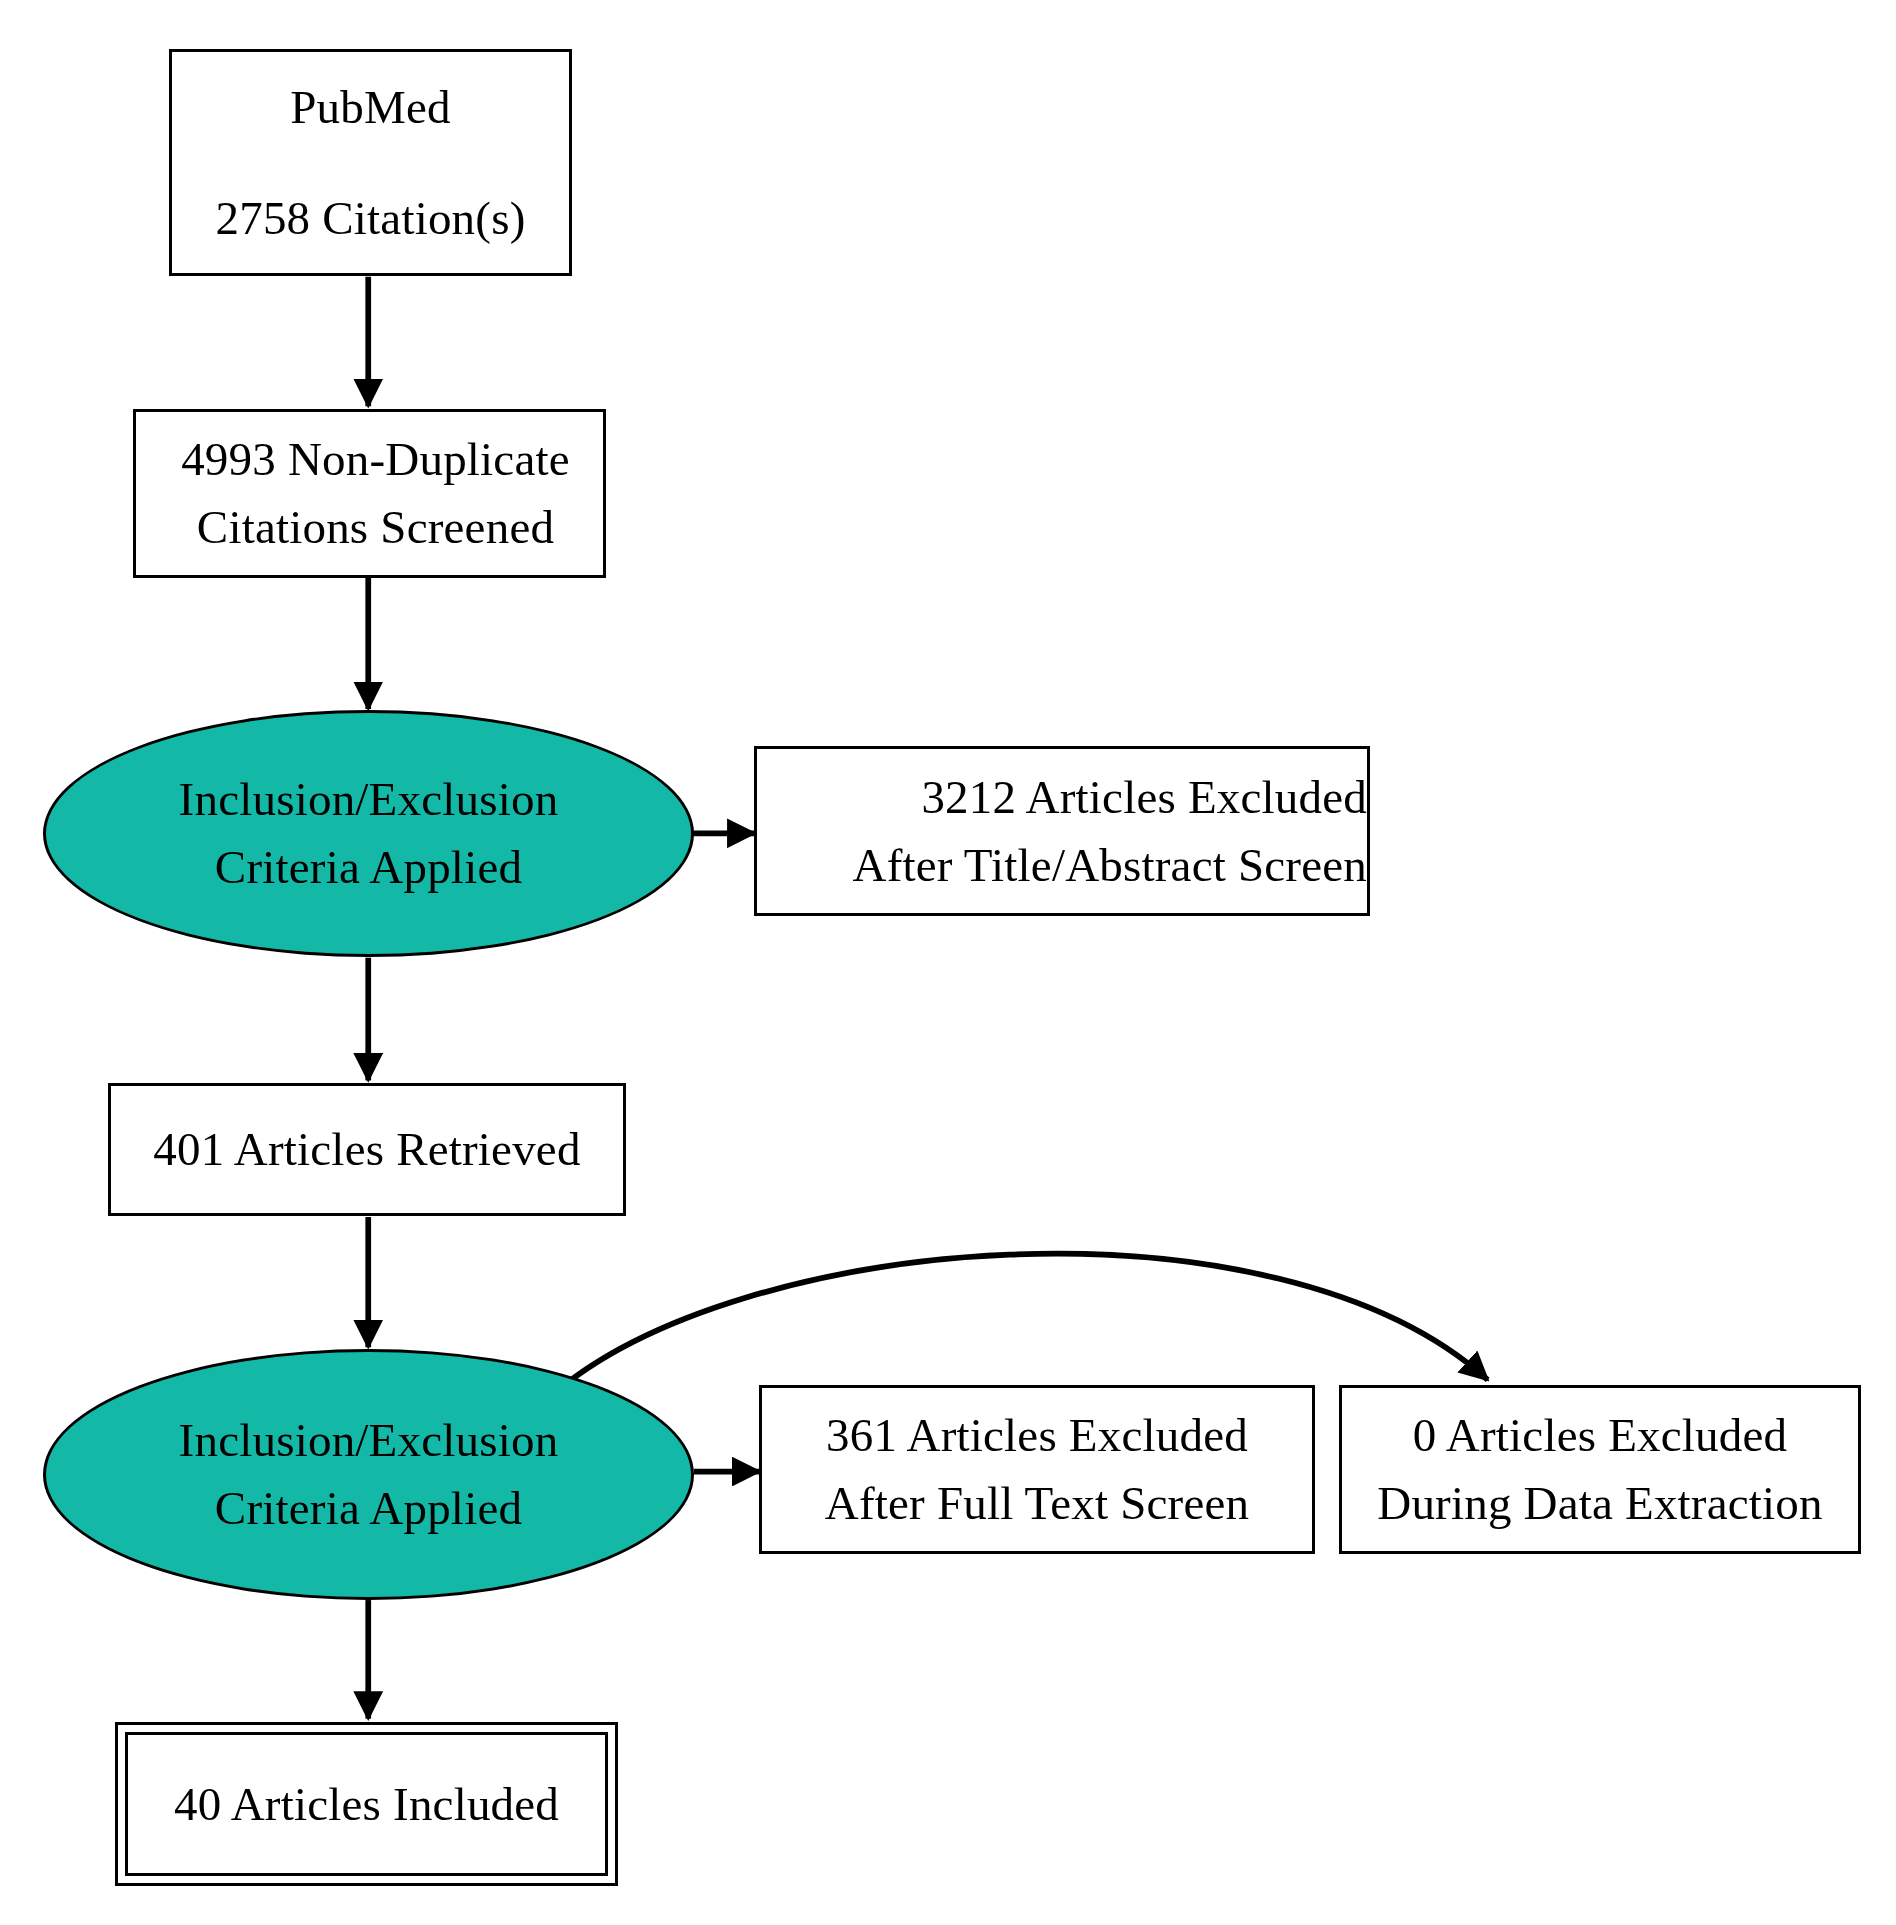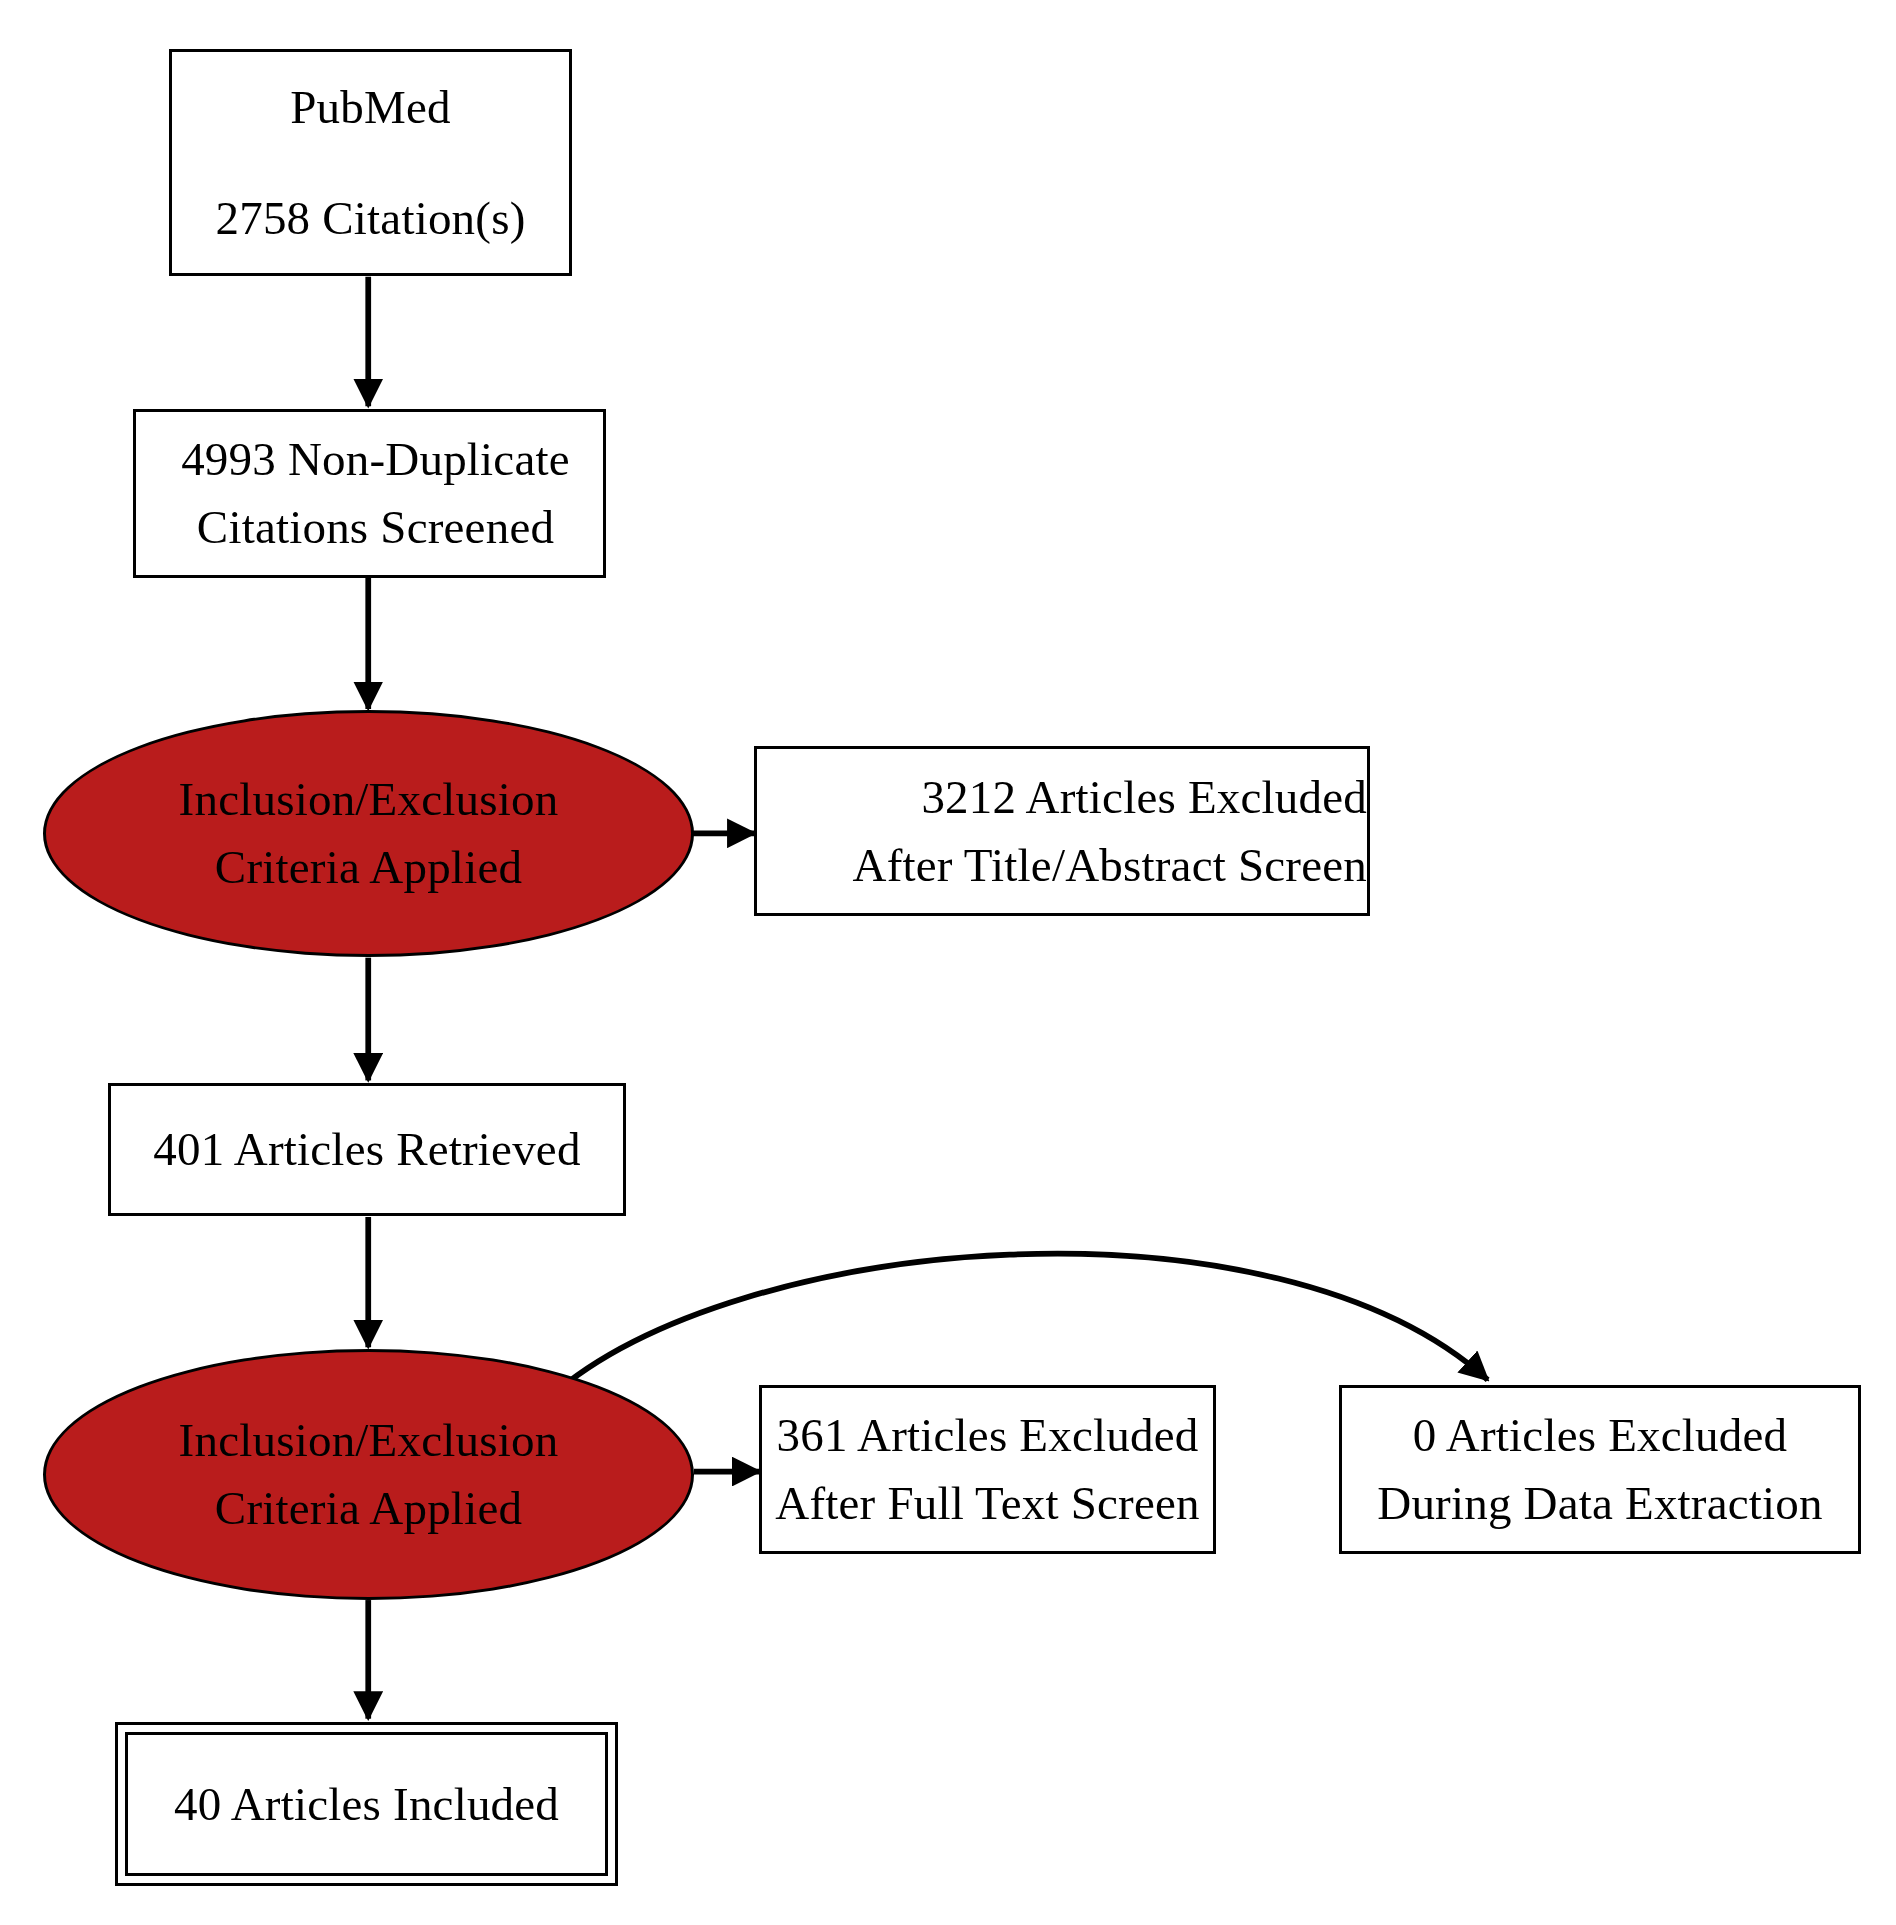--- a/index.html
+++ b/index.html
@@ -49,21 +49,21 @@
     height: 100%;
     box-sizing: border-box;
     display: flex;
     flex-direction: column;
     align-items: center;
     justify-content: center;
   }
   .node.ellipse {
     border: 3.3px solid #000000;
     border-radius: 50%;
-    background: #b91c1c;
+    background: #14b8a6;
   }
   .line {
     display: block;
     font-size: 47px;
     line-height: 1.0;
     white-space: nowrap;
     letter-spacing: 0.2px;
   }
   .gap-lg { height: 64px; }
   .gap-md { height: 21px; }
@@ -140,21 +140,21 @@
   <div class="node box" style="left:108px; top:1083px; width:518px; height:133px;">
     <span class="line">401 Articles Retrieved</span>
   </div>
 
   <div class="node ellipse" style="left:43px; top:1349px; width:651px; height:251px;">
     <span class="line">Inclusion/Exclusion</span>
     <span class="gap-md"></span>
     <span class="line">Criteria Applied</span>
   </div>
 
-  <div class="node box" style="left:759px; top:1385px; width:457px; height:169px;">
+  <div class="node box" style="left:759px; top:1385px; width:556px; height:169px;">
     <span class="line">361 Articles Excluded</span>
     <span class="gap-md"></span>
     <span class="line">After Full Text Screen</span>
   </div>
 
   <div class="node box" style="left:1339px; top:1385px; width:522px; height:169px;">
     <span class="line">0 Articles Excluded</span>
     <span class="gap-md"></span>
     <span class="line">During Data Extraction</span>
   </div>

